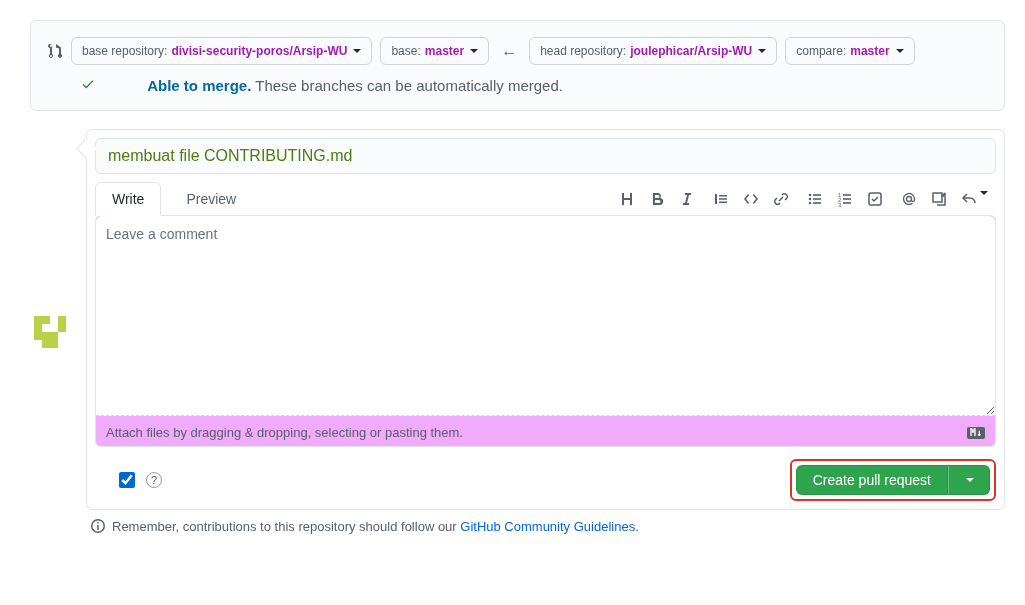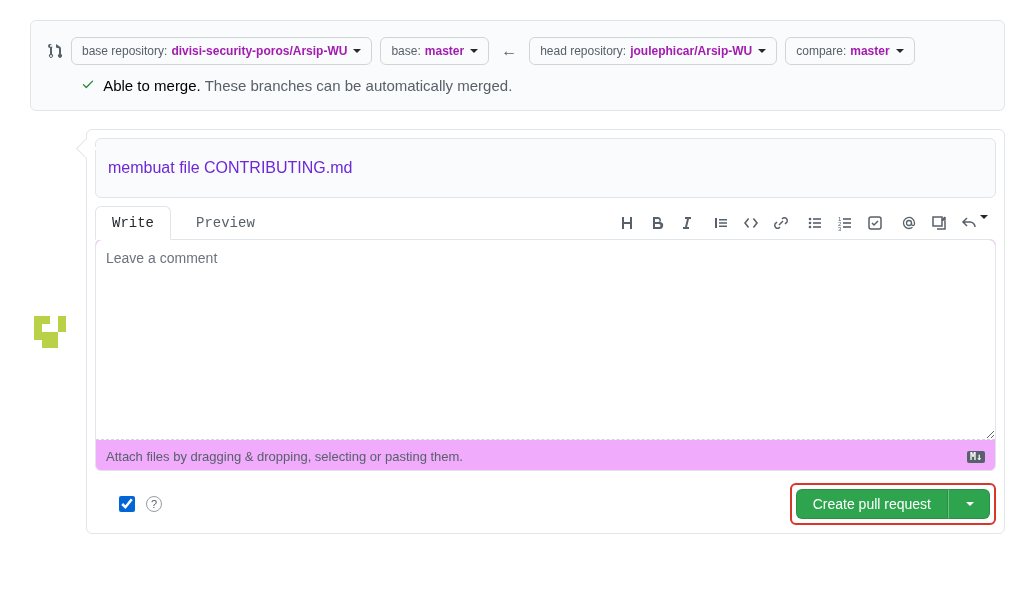--- a/index.html
+++ b/index.html
@@ -42,21 +42,21 @@
     display: inline-block;
     width: 0; height: 0;
     border-left: 4px solid transparent;
     border-right: 4px solid transparent;
     border-top: 4px solid #24292e;
     vertical-align: middle;
     margin-left: 2px;
   }
   .arrow-left { color: #586069; font-size: 16px; padding: 0 4px; }
   .merge-line { margin-top: 12px; padding-left: 34px; font-size: 15px; color: #586069; }
-  .merge-ok { color: #000000; font-weight: 400; }
+  .merge-ok { color: #0369a1; font-weight: 700; margin-left: 44px; }
   .check-icon { color: #22863a; margin-right: 4px; vertical-align: text-bottom; }
 
   .avatar { width: 40px; height: 40px; }
 
   .editor-box {
     border: 1px solid #e1e4e8;
     border-radius: 6px;
     position: relative;
     padding: 8px;
   }
@@ -65,33 +65,33 @@
     position: absolute;
     top: 11px; left: -8px;
     width: 14px; height: 14px;
     background: #fff;
     border-left: 1px solid #e1e4e8;
     border-bottom: 1px solid #e1e4e8;
     transform: rotate(45deg);
   }
   .title-input {
     width: 100%;
-    padding: 20px 12px;
+    padding: 8px 12px;
     font-size: 16px;
     border: 1px solid #e1e4e8;
     border-radius: 6px;
     background: #fafbfc;
-    color: #6d28d9;
+    color: #4d7c0f;
   }
   .tabs-row {
     display: flex;
     align-items: center;
     margin-top: 8px;
   }
-  .tabs { display: flex; gap: 8px; margin-left: 0; font-family: Liberation Mono, monospace; }
+  .tabs { display: flex; gap: 8px; margin-left: 0; }
   .tab {
     padding: 8px 16px;
     border: 1px solid transparent;
     border-radius: 6px 6px 0 0;
     color: #586069;
     cursor: pointer;
     font-size: 14px;
     background: transparent;
   }
   .tab.active {
@@ -366,14 +366,22 @@
           <span class="help-circle">?</span>
         </label>
         <div class="create-wrap">
           <button class="btn-primary">Create pull request</button>
           <button class="btn-caret">
               <span class="caret"></span>
             </button>
         </div>
       </div>
     </div>
+    <div class="guidelines">
+      <svg width="16" height="16" viewBox="0 0 16 16" fill="#586069">
+          <path d="M8 1a7 7 0 100 14A7 7 0 008 1zm0 12.5A5.5 5.5 0 118 2.5a5.5 5.5 0 010 11zM7.25 7h1.5v5h-1.5V7zm0-3h1.5v1.5h-1.5V4z"></path>
+        </svg>
+      <span>
+        <span>Remember, contributions to this repository should follow our </span><a href="#">GitHub Community Guidelines</a><span>.</span>
+      </span>
+    </div>
   </div>
 </div>
 
 </body></html>

